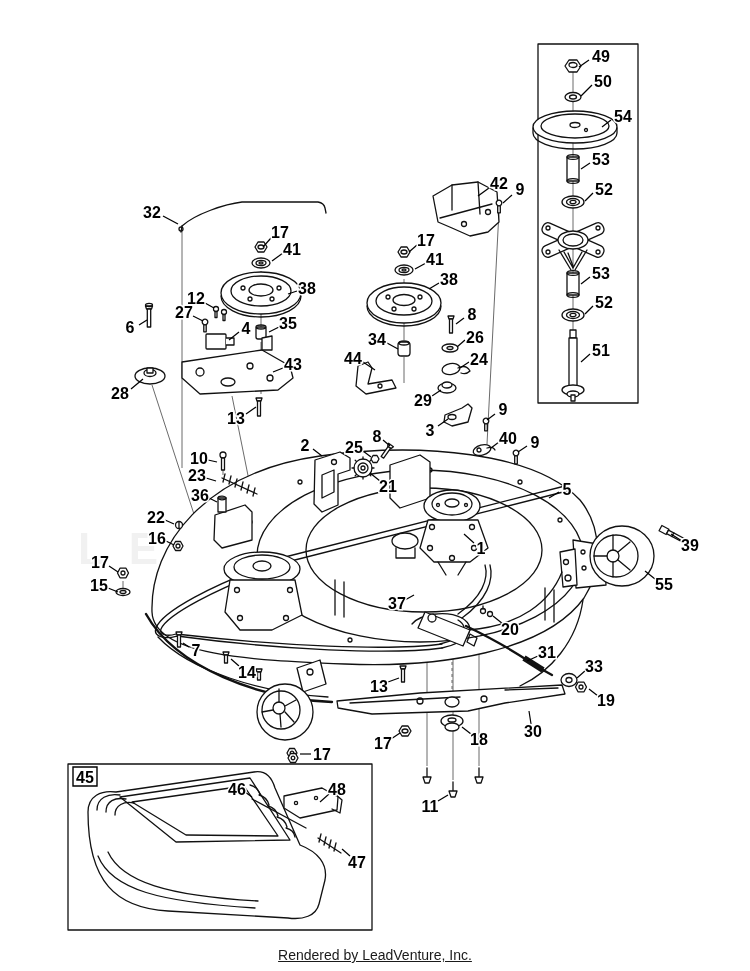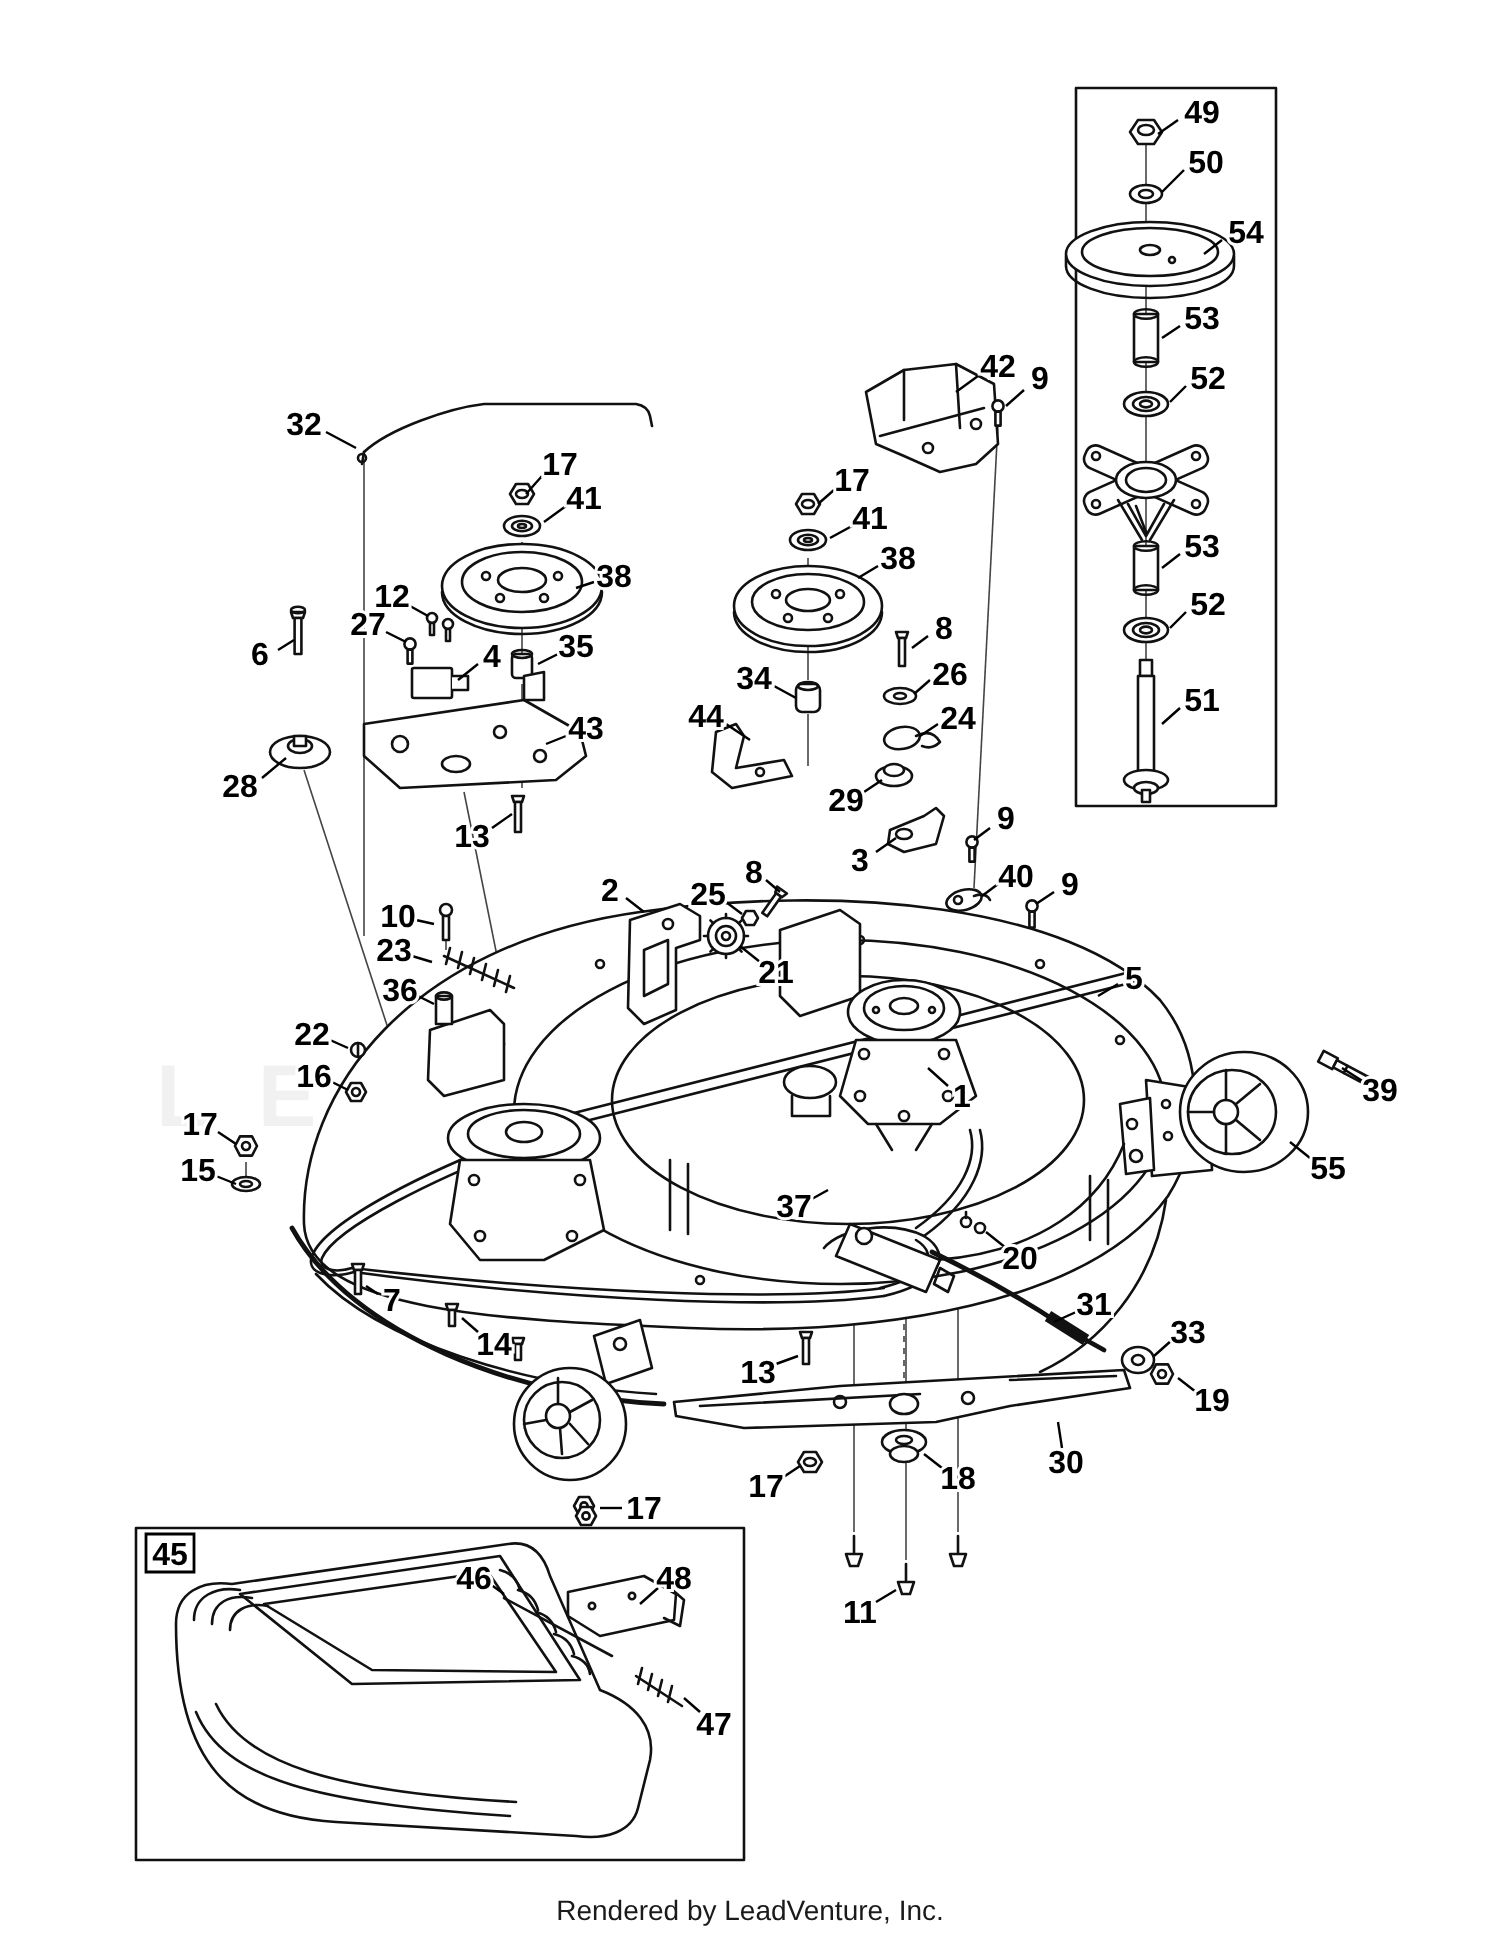--- a/index.html
+++ b/index.html
@@ -13,21 +13,21 @@
   .dash{stroke:#555;fill:none;stroke-width:0.9;stroke-dasharray:3 3;}
   .thick{stroke:#111;fill:none;stroke-width:2.4;stroke-linecap:round;}
   text.callout{font:bold 16px "Liberation Sans",sans-serif;fill:#000;
                paint-order:stroke;stroke:#fff;stroke-width:3px;}
   .co-line{stroke:#000;stroke-width:1.2;fill:none;}
   .co-box{fill:#fff;stroke:#000;stroke-width:1.4;}
   .watermark{position:absolute;top:524px;left:0;width:100%;text-align:center;
              font-weight:bold;font-size:44px;letter-spacing:24px;color:rgba(0,0,0,0.055);
              pointer-events:none;}
   .footer{position:absolute;bottom:8px;left:0;width:100%;text-align:center;
-          font-size:14px;color:#1a1a1a;}
+          font-size:14px;color:#1a1a1a;text-decoration:underline;}
 </style>
 </head>
 <body>
 
 <div class="page">
   <div class="watermark">LEADVENTURE</div>
 
   <svg id="diagram" width="750" height="971" viewBox="0 0 750 971">
 
     <g>

